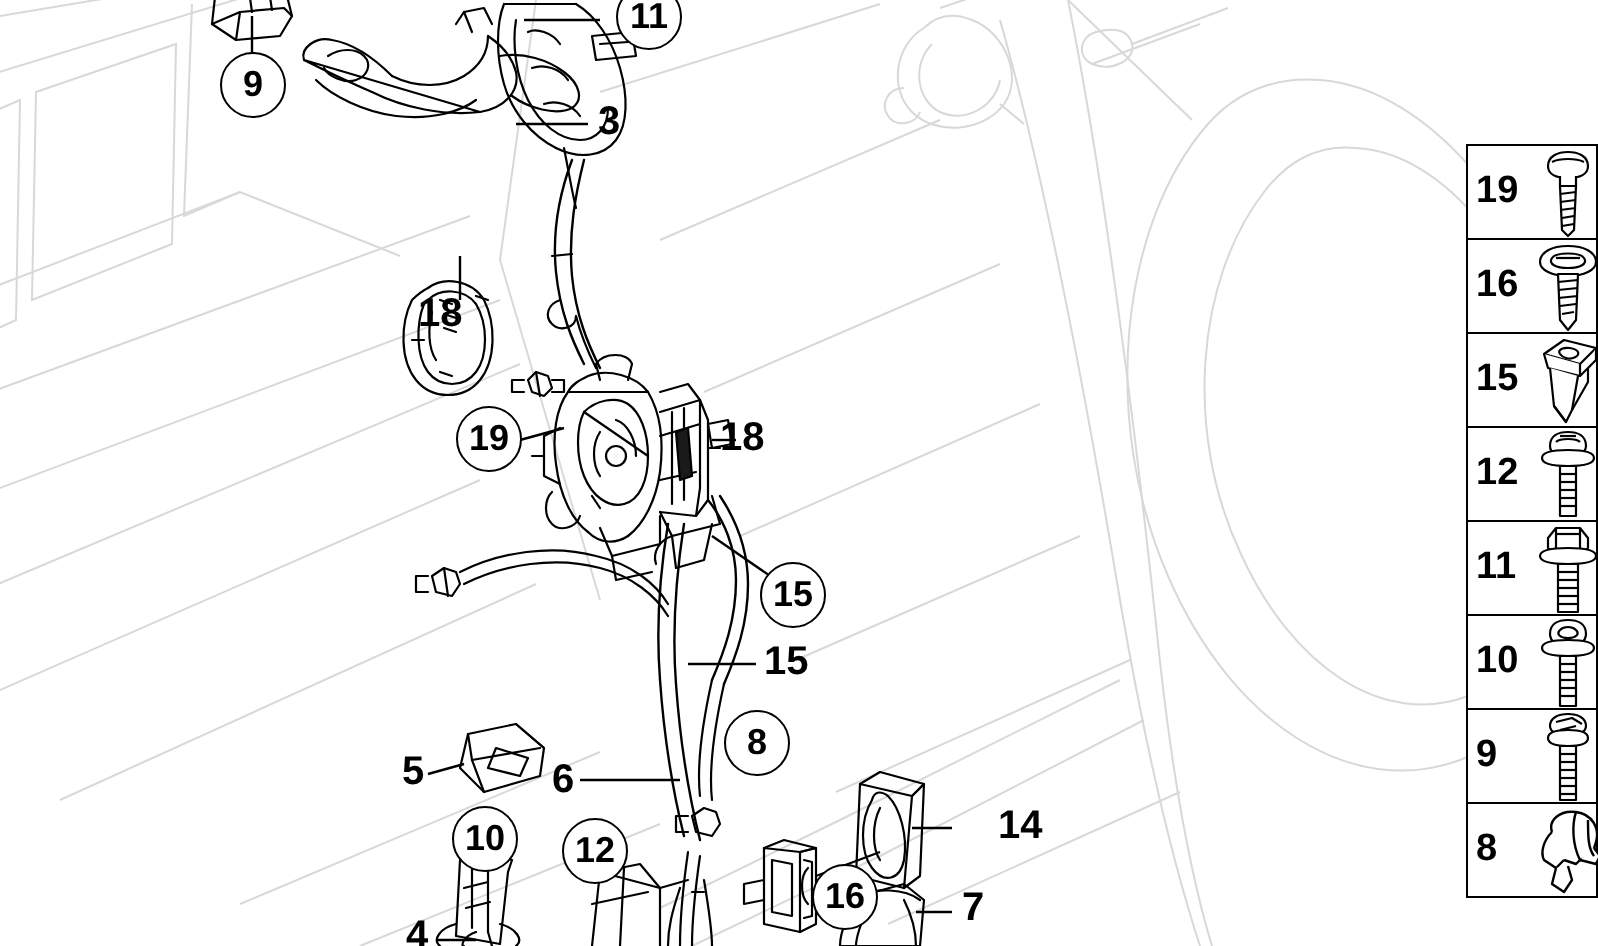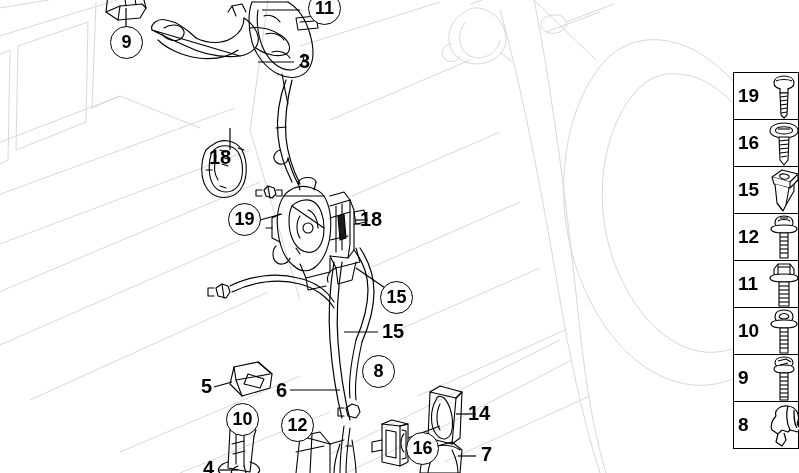--- a/index.html
+++ b/index.html
@@ -365,21 +365,21 @@
       <span>8</span>
     </div>
   <div class="callout plain" style="left:201px;top:377px;"><span>5</span></div>
   <div class="callout plain" style="left:276px;top:381px;"><span>6</span></div>
   <div class="callout circled" style="left:226px;top:403px;">
       <span>10</span>
     </div>
   <div class="callout circled" style="left:281px;top:409px;">
       <span>12</span>
     </div>
-  <div class="callout plain" style="left:468px;top:404px;"><span>14</span></div>
+  <div class="callout plain" style="left:499px;top:404px;"><span>14</span></div>
   <div class="callout circled" style="left:406px;top:432px;">
       <span>16</span>
     </div>
   <div class="callout plain" style="left:481px;top:445px;"><span>7</span></div>
   <div class="callout plain" style="left:203px;top:459px;"><span>4</span></div>
 
   <div id="legend">
 
     <div class="legend-cell">
       <div class="legend-num">19</div>

